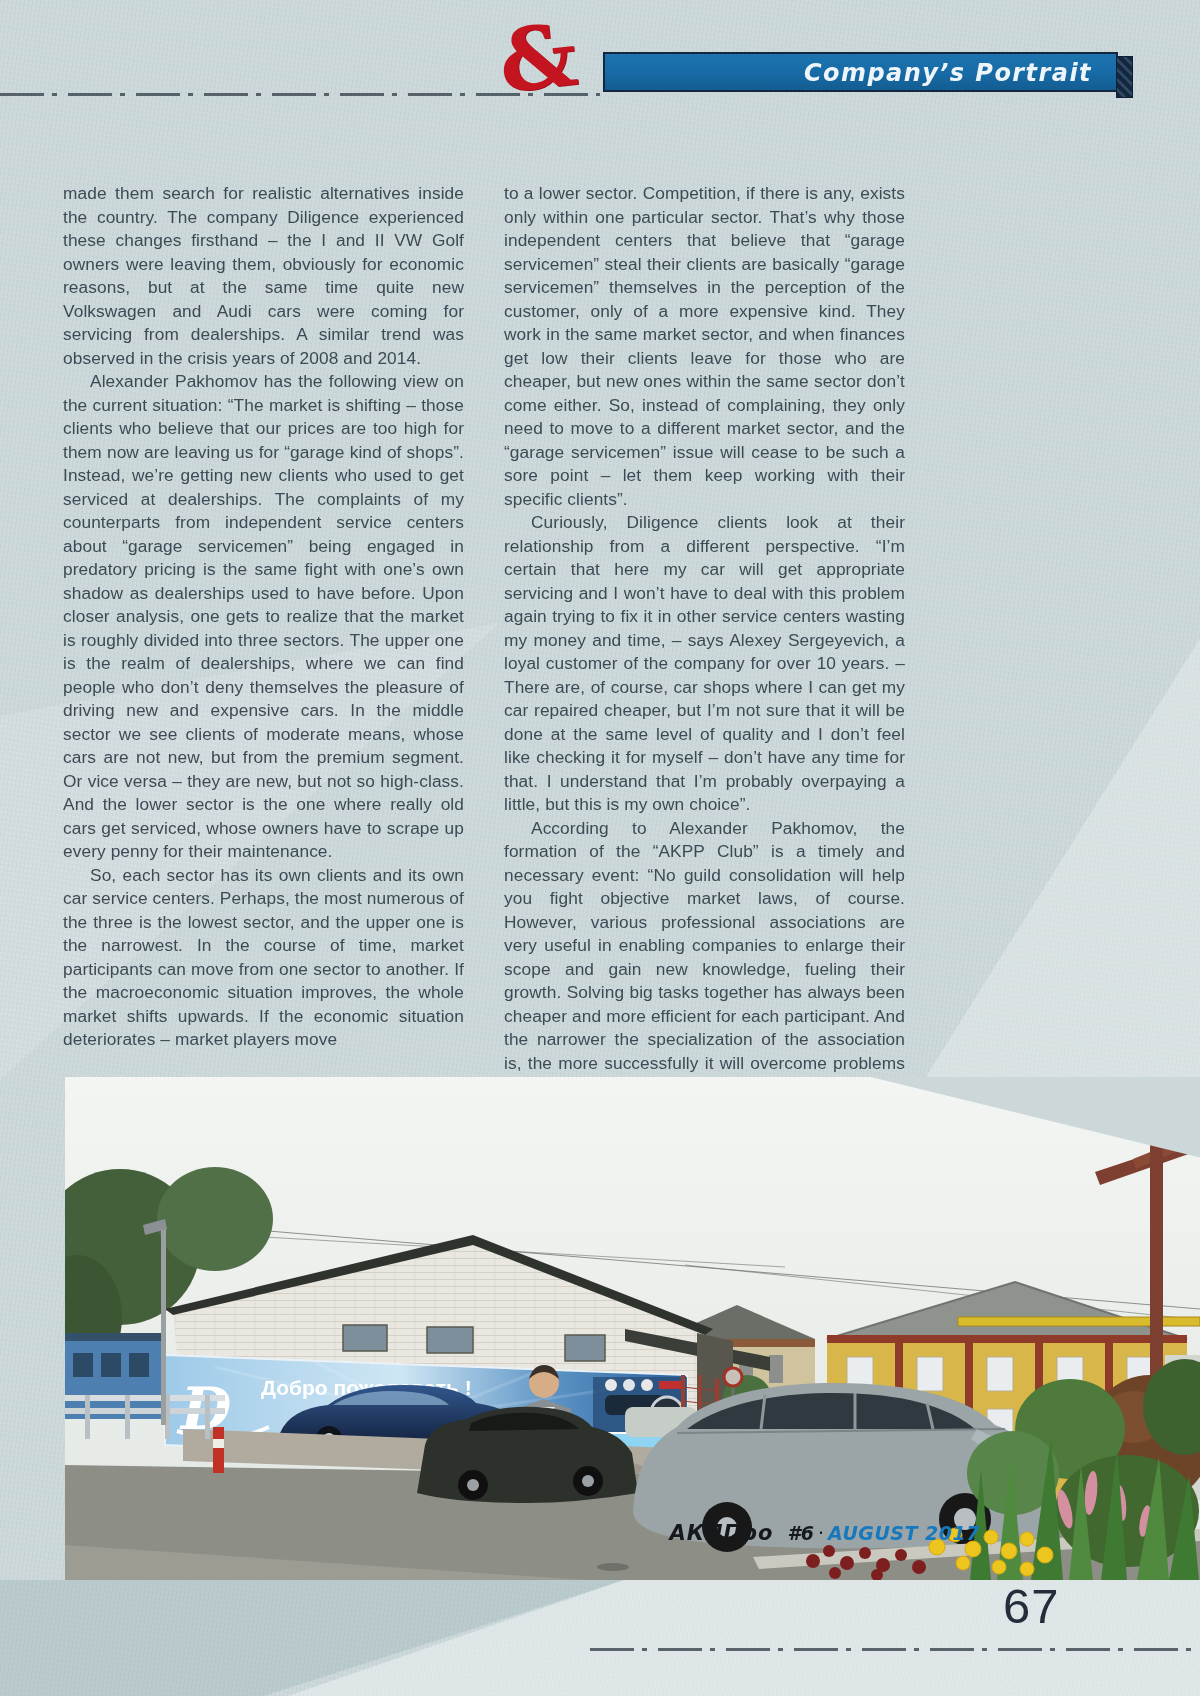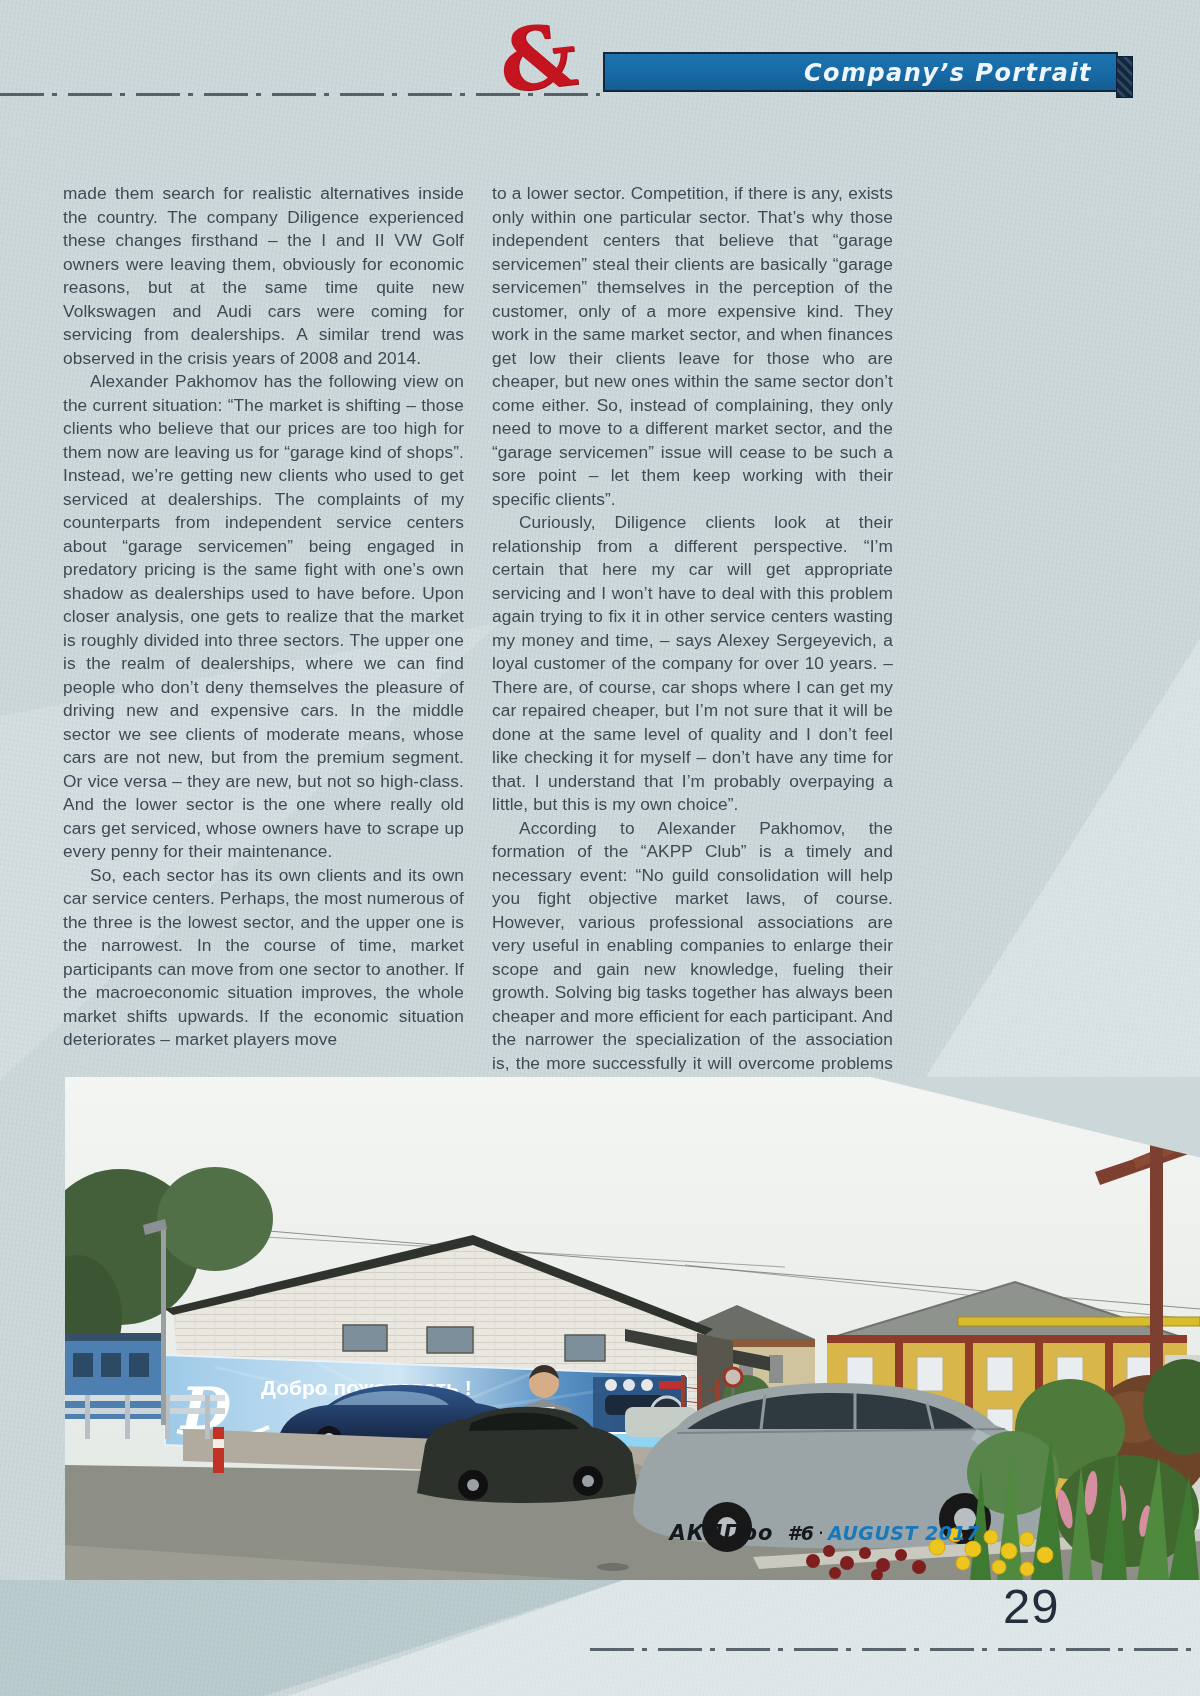--- a/index.html
+++ b/index.html
@@ -62,21 +62,21 @@
   }
   .section-bar-cap {
     position:absolute; left:1116px; top:56px; width:15px; height:40px;
     background:repeating-linear-gradient(45deg, #13273f 0 4px, #2e4763 4px 7px);
     border:1px solid #0e1e33;
   }
 
   
   .article {
     position:absolute; left:63px; top:182px; width:843px;
-    display:flex; gap:28px;
+    display:flex; gap:40px;
   }
   .col { width:401px; }
   .col p {
     margin:0; text-align:justify;
     font-size:17.3px; line-height:23.5px; color:#3d4a54;
     letter-spacing:.1px;
   }
   .col p.indent { text-indent:27px; }
   .gear {
     color:#2f55c0; font-family:"DejaVu Sans", sans-serif;
@@ -404,14 +404,14 @@
         <circle cx="770" cy="496" r="6"></circle>
         <circle cx="812" cy="498" r="6"></circle>
     </g>
   </svg>
 </div>
 <div class="photo-corner-cut"></div>
 
 <div class="footer-line">
   <span class="mag">АКППро</span><span class="issue">#6</span><span class="sep">·</span><span class="date">AUGUST 2017</span>
 </div>
-<div class="page-number">29</div>
+<div class="page-number">67</div>
 <div class="dashline bottom"></div>
 
 </body></html>

